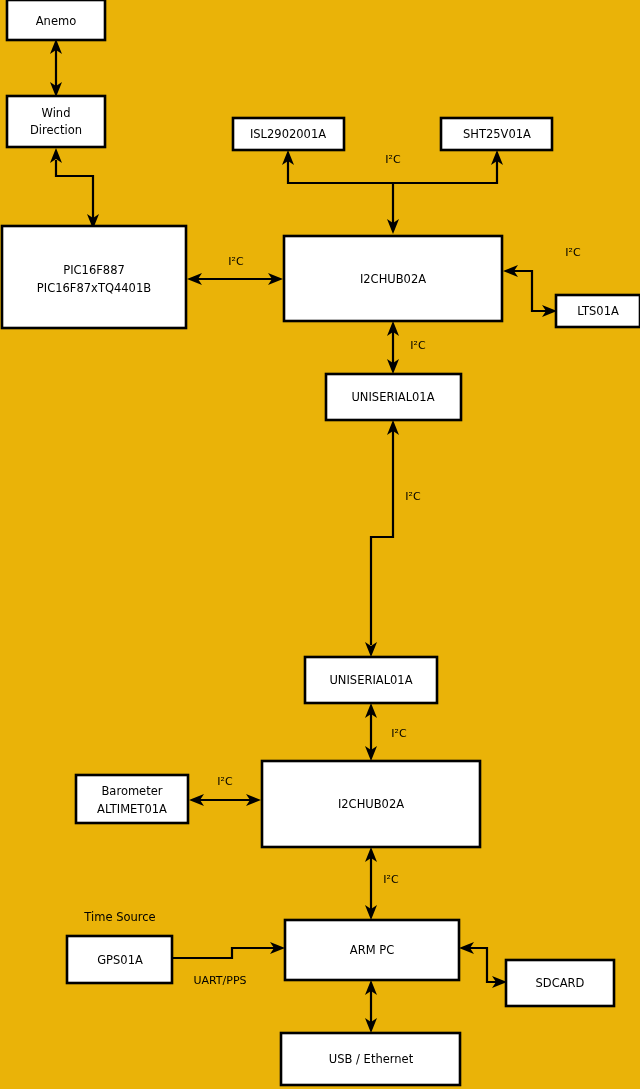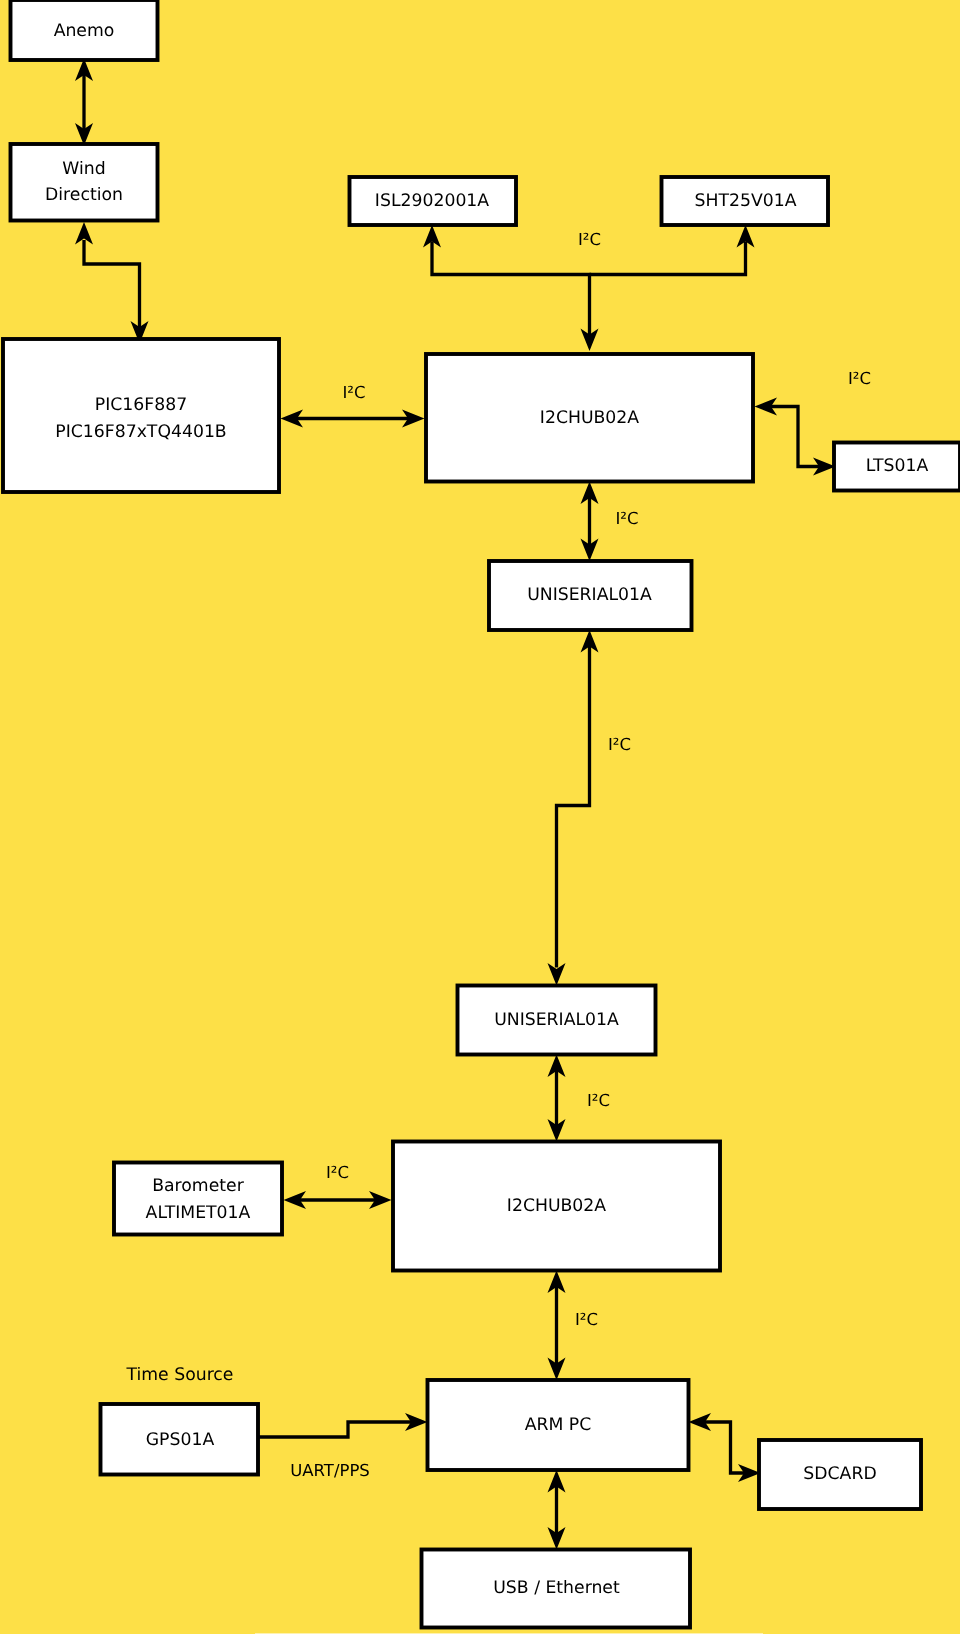--- a/index.html
+++ b/index.html
@@ -10,21 +10,21 @@
   body {
     width: 640px;
     height: 1089px;
     font-family: "DejaVu Sans", sans-serif;
     overflow: hidden;
   }
   #diagram-root {
     position: relative;
     width: 640px;
     height: 1089px;
-    background: #fde047;
+    background: #eab308;
   }
   svg.diagram {
     display: block;
     width: 640px;
     height: 1089px;
   }
   .node-box {
     fill: #ffffff;
     stroke: #000000;
     stroke-width: 2.6;

